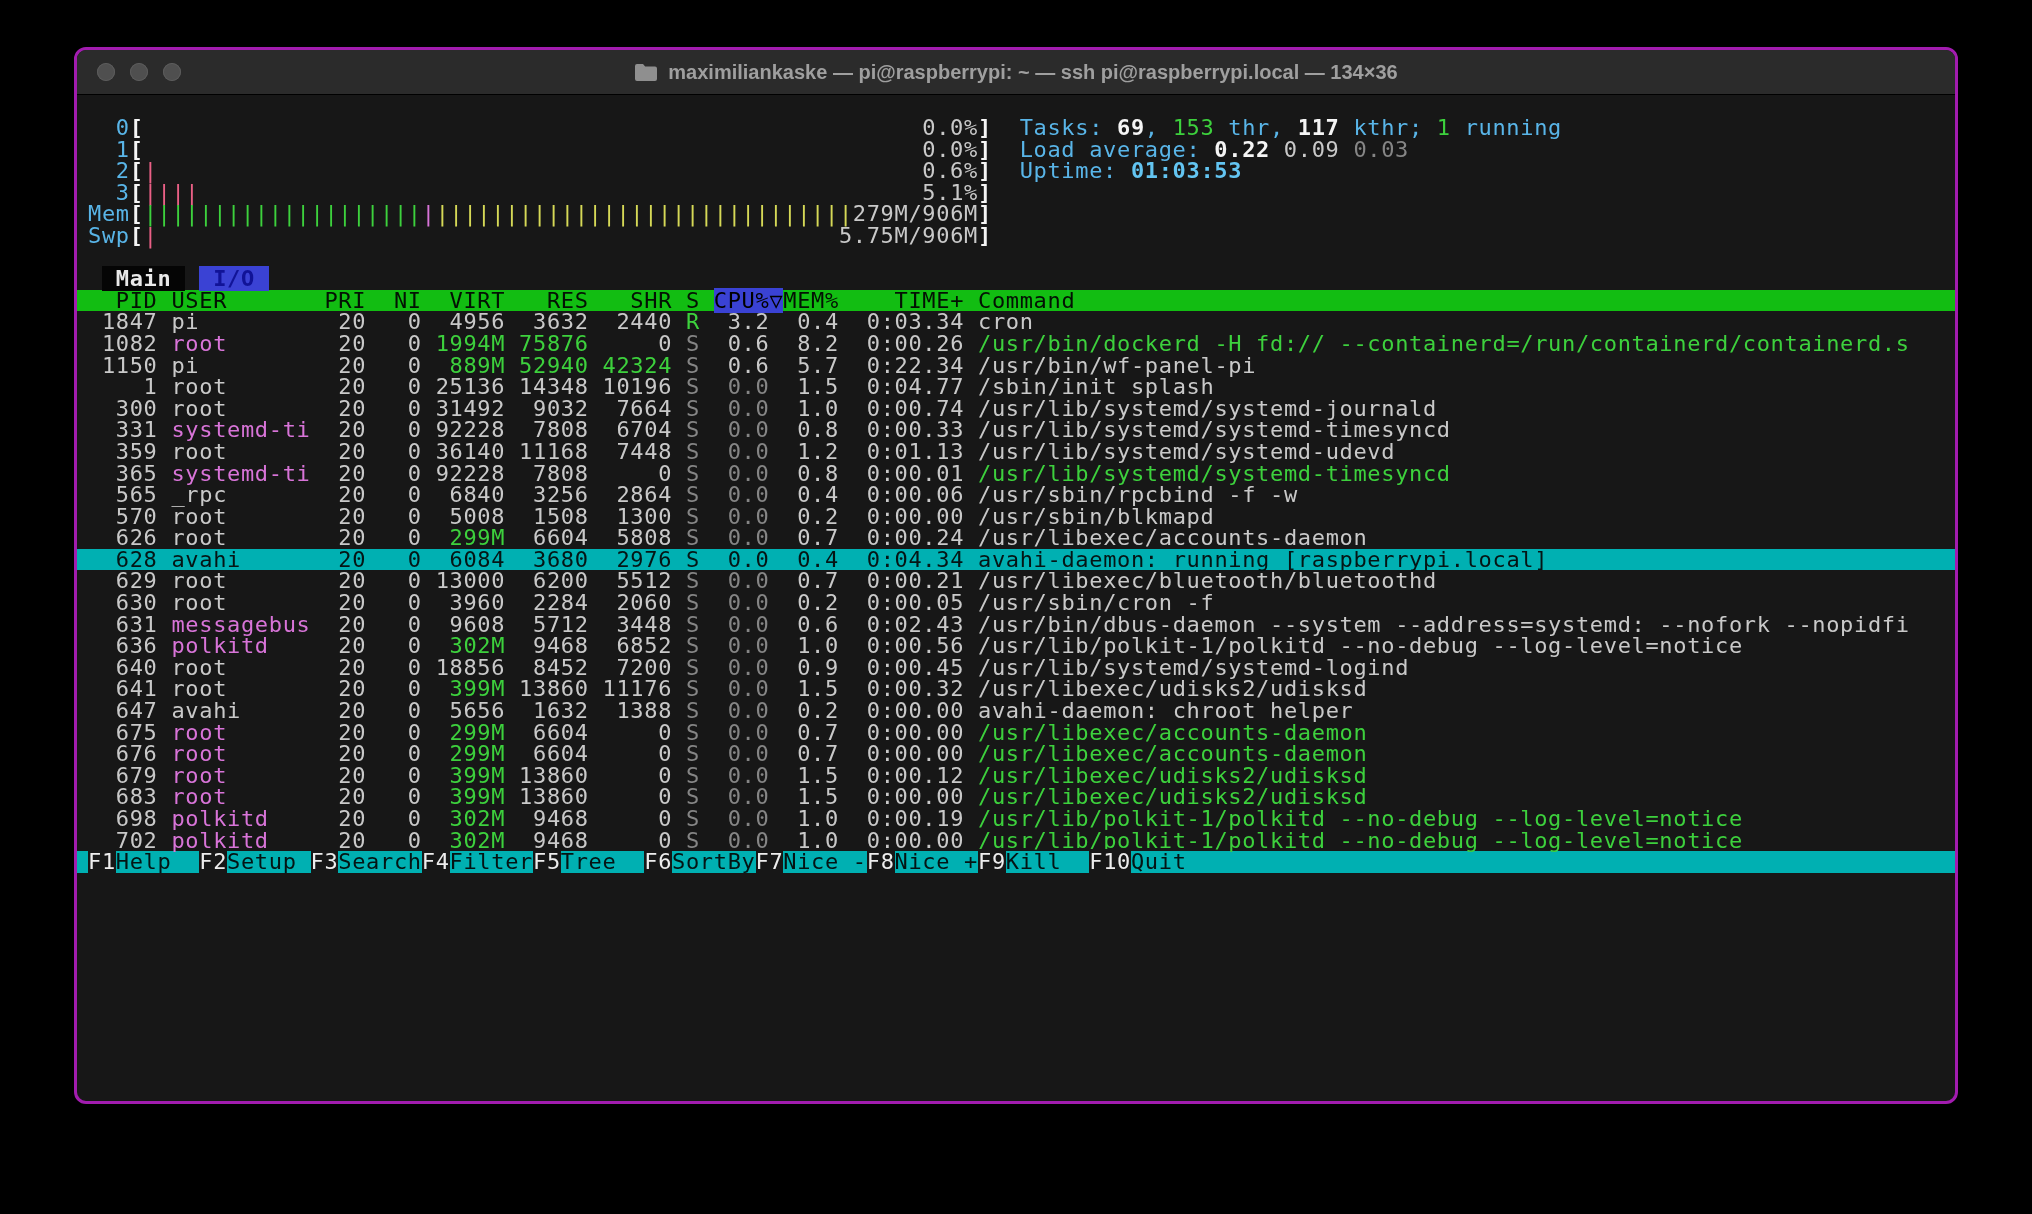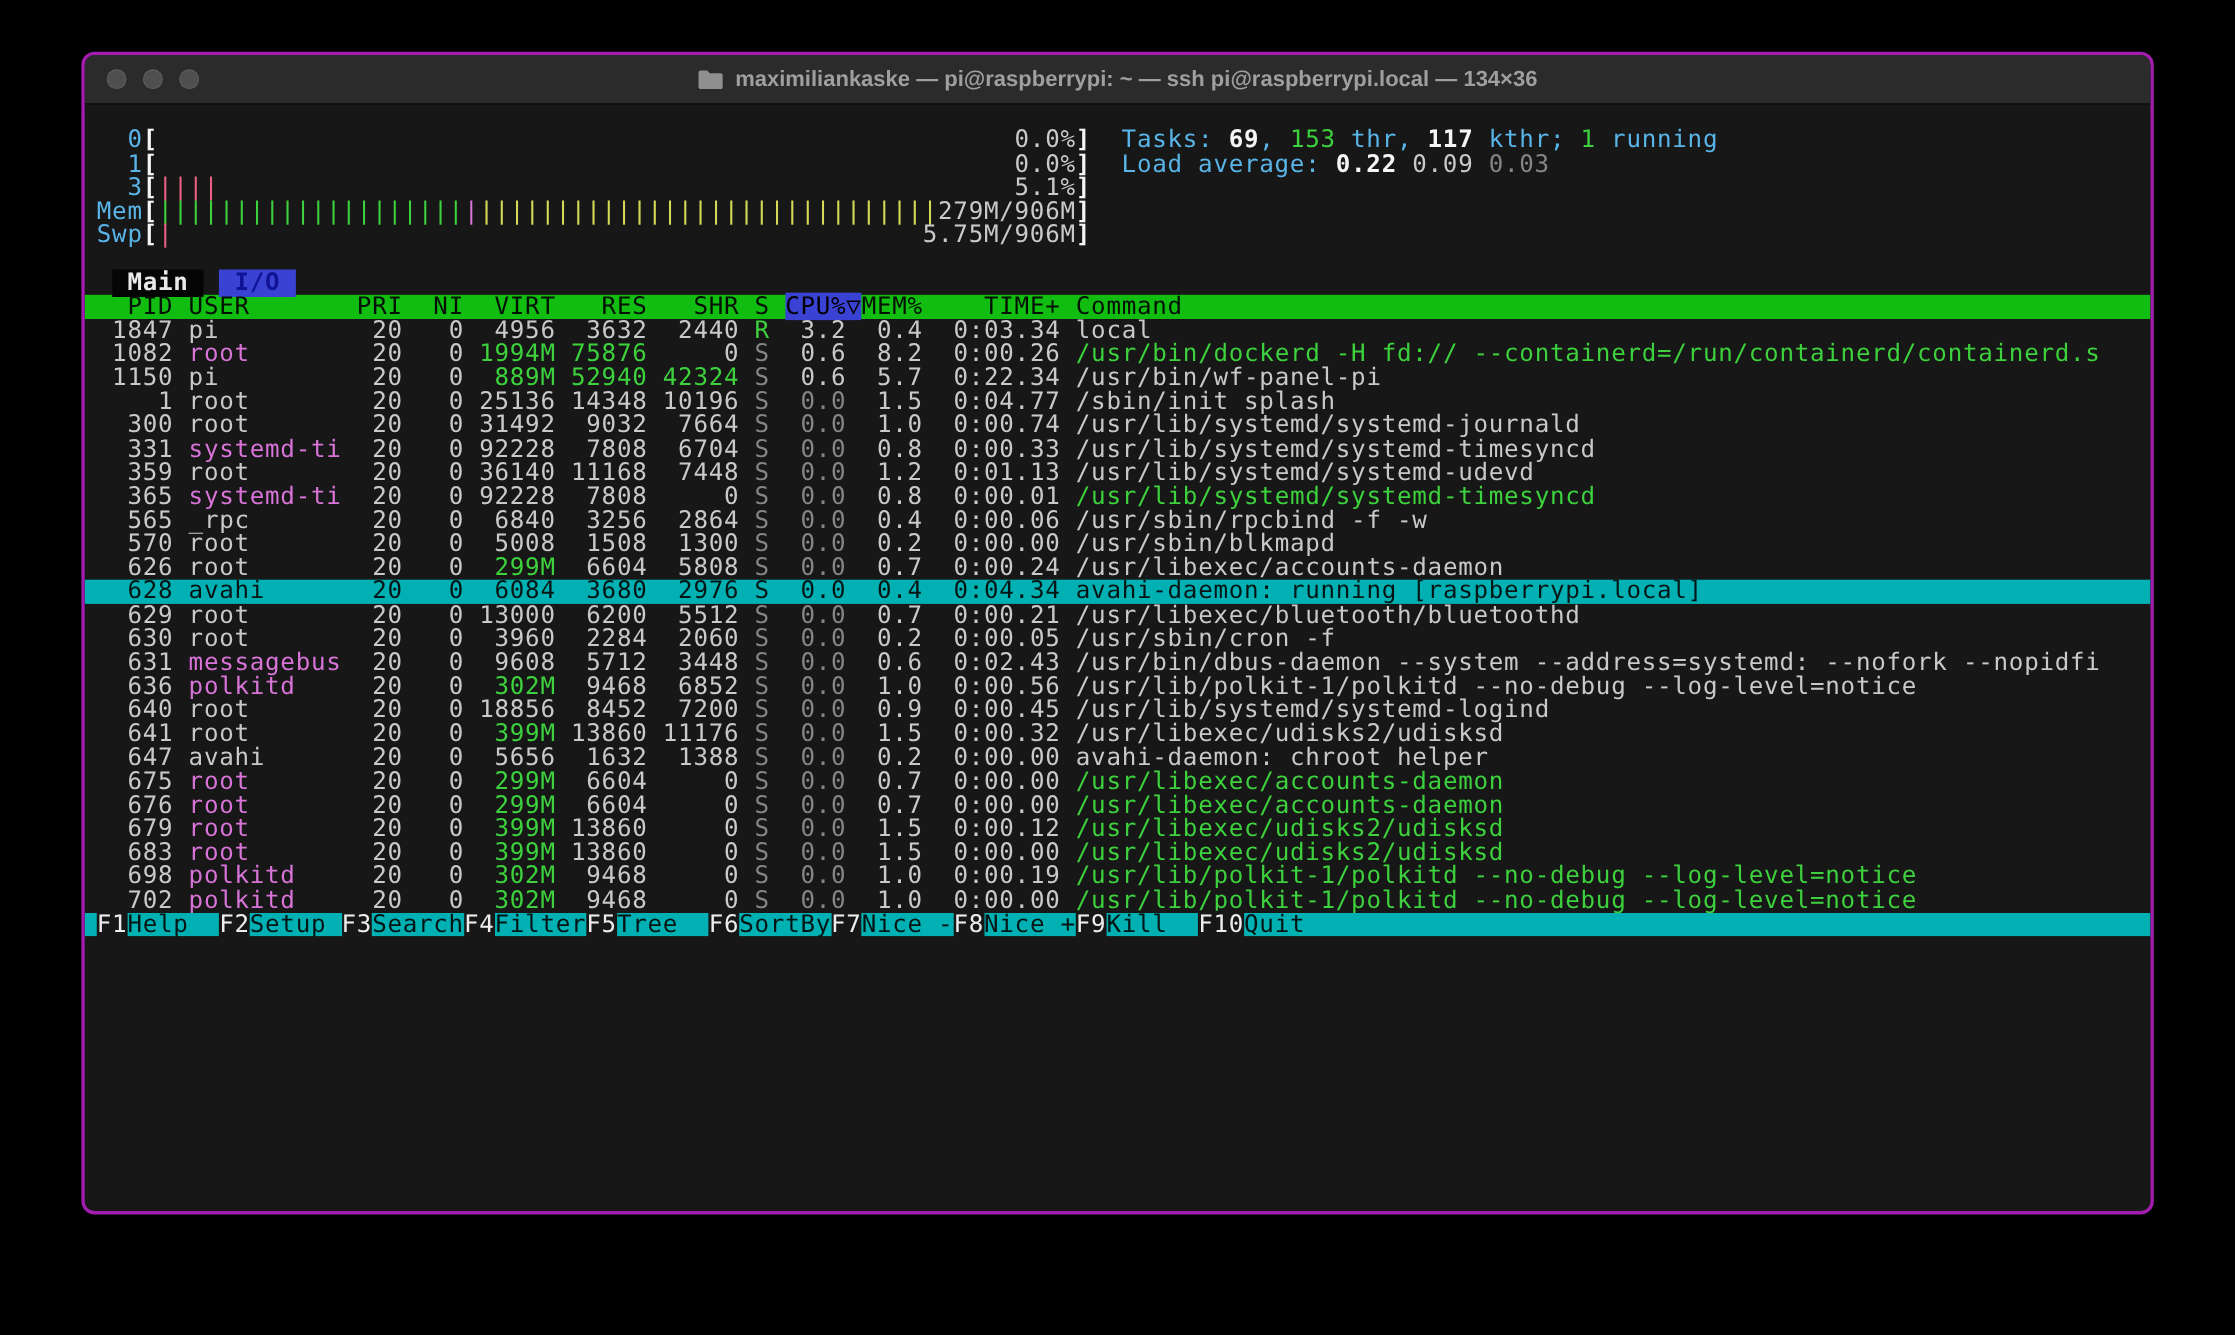--- a/index.html
+++ b/index.html
@@ -66,27 +66,28 @@
         <svg width="24" height="19" viewBox="0 0 24 19" xmlns="http://www.w3.org/2000/svg">
           <path d="M1 3 Q1 1 3 1 H9 L11.2 3.6 H21 Q23 3.6 23 5.6 V16 Q23 18 21 18 H3 Q1 18 1 16 Z" fill="#8f8f8f"></path>
         </svg>
       </span>
       <span>maximiliankaske — pi@raspberrypi: ~ — ssh pi@raspberrypi.local — 134×36</span>
     </div>
   </div>
   <div class="term" id="term">
       <div class="line"><span class="c-c">  0</span><span class="c-wb">[</span><span>                                                        </span><span class="c-n">0.0%</span><span class="c-wb">]</span><span>  </span><span class="c-c">Tasks: </span><span class="c-wb">69</span><span class="c-c">, </span><span class="c-g">153</span><span class="c-c"> thr</span><span class="c-c">, </span><span class="c-wb">117</span><span class="c-c"> kthr</span><span class="c-c">; </span><span class="c-g">1</span><span class="c-c"> running</span></div>
       <div class="line"><span class="c-c">  1</span><span class="c-wb">[</span><span>                                                        </span><span class="c-n">0.0%</span><span class="c-wb">]</span><span>  </span><span class="c-c">Load average: </span><span class="c-wb">0.22 </span><span class="c-n">0.09 </span><span class="c-d">0.03</span></div>
+      <div class="line"><span class="c-c">  2</span><span class="c-wb">[</span><span class="b-r">|</span><span>                                                       </span><span class="c-n">0.6%</span><span class="c-wb">]</span><span>  </span><span class="c-c">Uptime: </span><span class="c-cb">01:03:53</span></div>
       <div class="line"><span class="c-c">  3</span><span class="c-wb">[</span><span class="b-r">||||</span><span>                                                    </span><span class="c-n">5.1%</span><span class="c-wb">]</span></div>
       <div class="line"><span class="c-c">Mem</span><span class="c-wb">[</span><span class="b-g">||||||||||||||||||||</span><span class="b-m">|</span><span class="b-y">||||||||||||||||||||||||||||||</span><span></span><span class="c-n">279M/906M</span><span class="c-wb">]</span></div>
       <div class="line"><span class="c-c">Swp</span><span class="c-wb">[</span><span class="b-r">|</span><span>                                                 </span><span class="c-n">5.75M/906M</span><span class="c-wb">]</span></div>
       <div class="line"><span> </span></div>
       <div class="line"><span> </span><span class="tab-active"> Main </span><span> </span><span class="tab-inactive"> I/O </span></div>
       <div class="line hdr"><span>  PID </span><span>USER       </span><span>PRI </span><span> NI </span><span> VIRT </span><span>  RES </span><span>  SHR </span><span>S </span><span class="sort">CPU%▽</span><span>MEM% </span><span>   TIME+ </span><span>Command</span></div>
-      <div class="line"><span class="c-n"> 1847 </span><span class="c-n">pi         </span><span class="c-n"> 20 </span><span class="c-n">  0 </span><span class="c-n"> 4956 </span><span class="c-n"> 3632 </span><span class="c-n"> 2440 </span><span class="c-g">R </span><span class="c-n"> 3.2 </span><span class="c-n"> 0.4 </span><span class="c-n"> 0:03.34 </span><span class="c-n">local</span></div>
+      <div class="line"><span class="c-n"> 1847 </span><span class="c-n">pi         </span><span class="c-n"> 20 </span><span class="c-n">  0 </span><span class="c-n"> 4956 </span><span class="c-n"> 3632 </span><span class="c-n"> 2440 </span><span class="c-g">R </span><span class="c-n"> 3.2 </span><span class="c-n"> 0.4 </span><span class="c-n"> 0:03.34 </span><span class="c-n">cron</span></div>
       <div class="line"><span class="c-n"> 1082 </span><span class="c-m">root       </span><span class="c-n"> 20 </span><span class="c-n">  0 </span><span class="c-g">1994M </span><span class="c-g">75876 </span><span class="c-n">    0 </span><span class="c-d">S </span><span class="c-n"> 0.6 </span><span class="c-n"> 8.2 </span><span class="c-n"> 0:00.26 </span><span class="c-g">/usr/bin/dockerd -H fd:// --containerd=/run/containerd/containerd.s</span></div>
       <div class="line"><span class="c-n"> 1150 </span><span class="c-n">pi         </span><span class="c-n"> 20 </span><span class="c-n">  0 </span><span class="c-g"> 889M </span><span class="c-g">52940 </span><span class="c-g">42324 </span><span class="c-d">S </span><span class="c-n"> 0.6 </span><span class="c-n"> 5.7 </span><span class="c-n"> 0:22.34 </span><span class="c-n">/usr/bin/wf-panel-pi</span></div>
       <div class="line"><span class="c-n">    1 </span><span class="c-n">root       </span><span class="c-n"> 20 </span><span class="c-n">  0 </span><span class="c-n">25136 </span><span class="c-n">14348 </span><span class="c-n">10196 </span><span class="c-d">S </span><span class="c-d"> 0.0 </span><span class="c-n"> 1.5 </span><span class="c-n"> 0:04.77 </span><span class="c-n">/sbin/init splash</span></div>
       <div class="line"><span class="c-n">  300 </span><span class="c-n">root       </span><span class="c-n"> 20 </span><span class="c-n">  0 </span><span class="c-n">31492 </span><span class="c-n"> 9032 </span><span class="c-n"> 7664 </span><span class="c-d">S </span><span class="c-d"> 0.0 </span><span class="c-n"> 1.0 </span><span class="c-n"> 0:00.74 </span><span class="c-n">/usr/lib/systemd/systemd-journald</span></div>
       <div class="line"><span class="c-n">  331 </span><span class="c-m">systemd-ti </span><span class="c-n"> 20 </span><span class="c-n">  0 </span><span class="c-n">92228 </span><span class="c-n"> 7808 </span><span class="c-n"> 6704 </span><span class="c-d">S </span><span class="c-d"> 0.0 </span><span class="c-n"> 0.8 </span><span class="c-n"> 0:00.33 </span><span class="c-n">/usr/lib/systemd/systemd-timesyncd</span></div>
       <div class="line"><span class="c-n">  359 </span><span class="c-n">root       </span><span class="c-n"> 20 </span><span class="c-n">  0 </span><span class="c-n">36140 </span><span class="c-n">11168 </span><span class="c-n"> 7448 </span><span class="c-d">S </span><span class="c-d"> 0.0 </span><span class="c-n"> 1.2 </span><span class="c-n"> 0:01.13 </span><span class="c-n">/usr/lib/systemd/systemd-udevd</span></div>
       <div class="line"><span class="c-n">  365 </span><span class="c-m">systemd-ti </span><span class="c-n"> 20 </span><span class="c-n">  0 </span><span class="c-n">92228 </span><span class="c-n"> 7808 </span><span class="c-n">    0 </span><span class="c-d">S </span><span class="c-d"> 0.0 </span><span class="c-n"> 0.8 </span><span class="c-n"> 0:00.01 </span><span class="c-g">/usr/lib/systemd/systemd-timesyncd</span></div>
       <div class="line"><span class="c-n">  565 </span><span class="c-n">_rpc       </span><span class="c-n"> 20 </span><span class="c-n">  0 </span><span class="c-n"> 6840 </span><span class="c-n"> 3256 </span><span class="c-n"> 2864 </span><span class="c-d">S </span><span class="c-d"> 0.0 </span><span class="c-n"> 0.4 </span><span class="c-n"> 0:00.06 </span><span class="c-n">/usr/sbin/rpcbind -f -w</span></div>
       <div class="line"><span class="c-n">  570 </span><span class="c-n">root       </span><span class="c-n"> 20 </span><span class="c-n">  0 </span><span class="c-n"> 5008 </span><span class="c-n"> 1508 </span><span class="c-n"> 1300 </span><span class="c-d">S </span><span class="c-d"> 0.0 </span><span class="c-n"> 0.2 </span><span class="c-n"> 0:00.00 </span><span class="c-n">/usr/sbin/blkmapd</span></div>
       <div class="line"><span class="c-n">  626 </span><span class="c-n">root       </span><span class="c-n"> 20 </span><span class="c-n">  0 </span><span class="c-g"> 299M </span><span class="c-n"> 6604 </span><span class="c-n"> 5808 </span><span class="c-d">S </span><span class="c-d"> 0.0 </span><span class="c-n"> 0.7 </span><span class="c-n"> 0:00.24 </span><span class="c-n">/usr/libexec/accounts-daemon</span></div>

